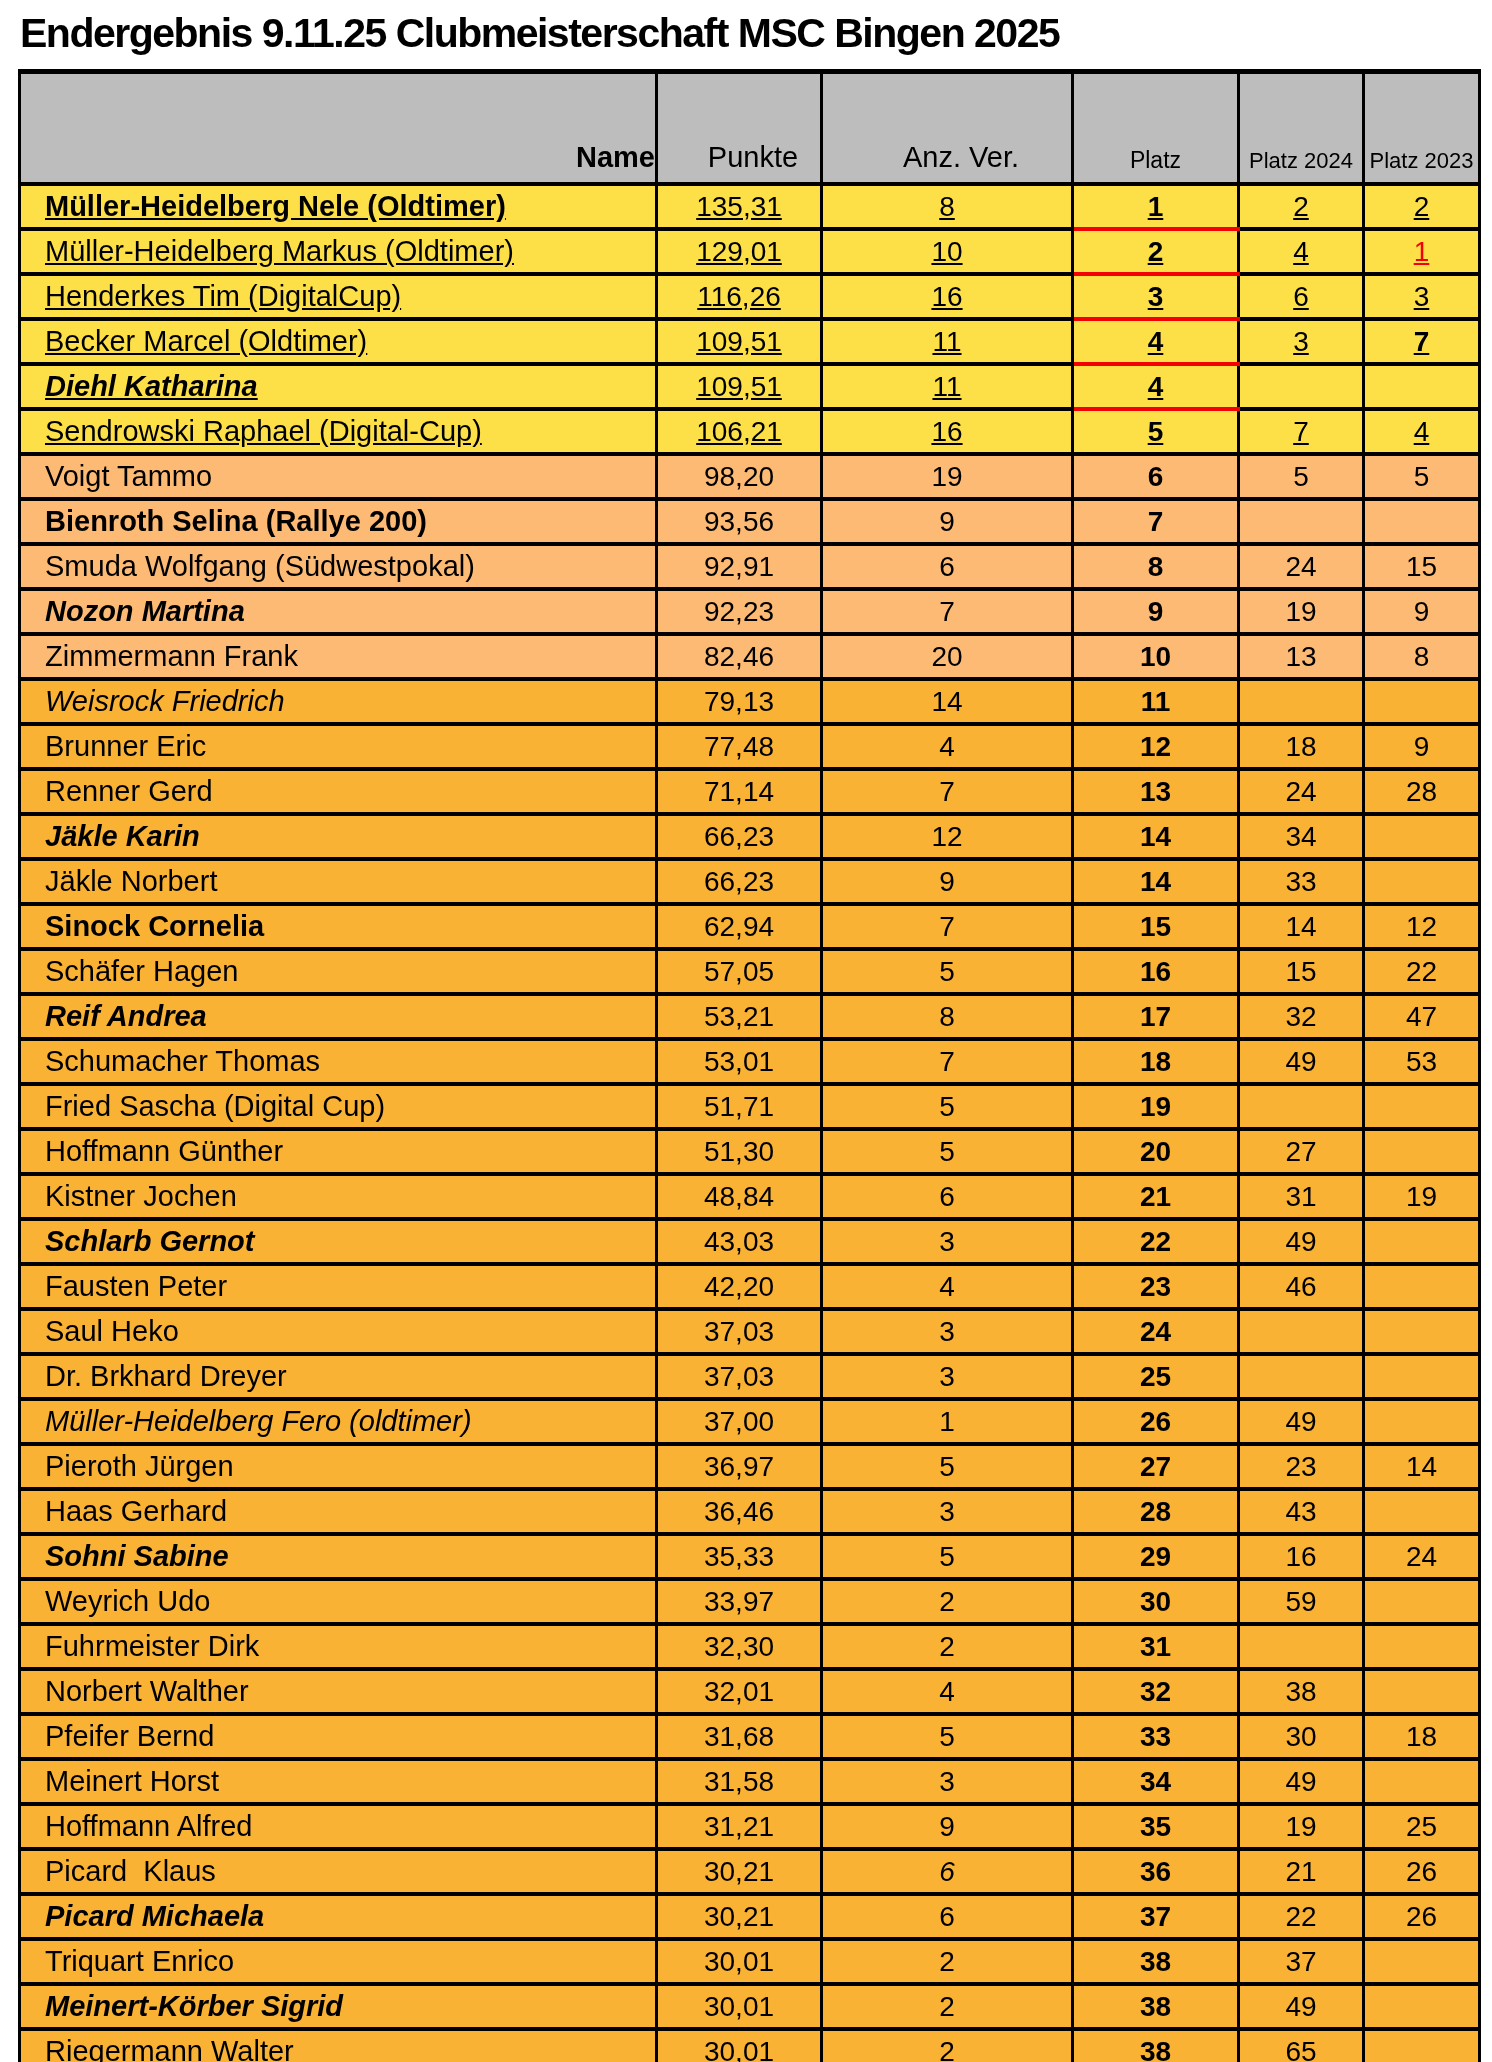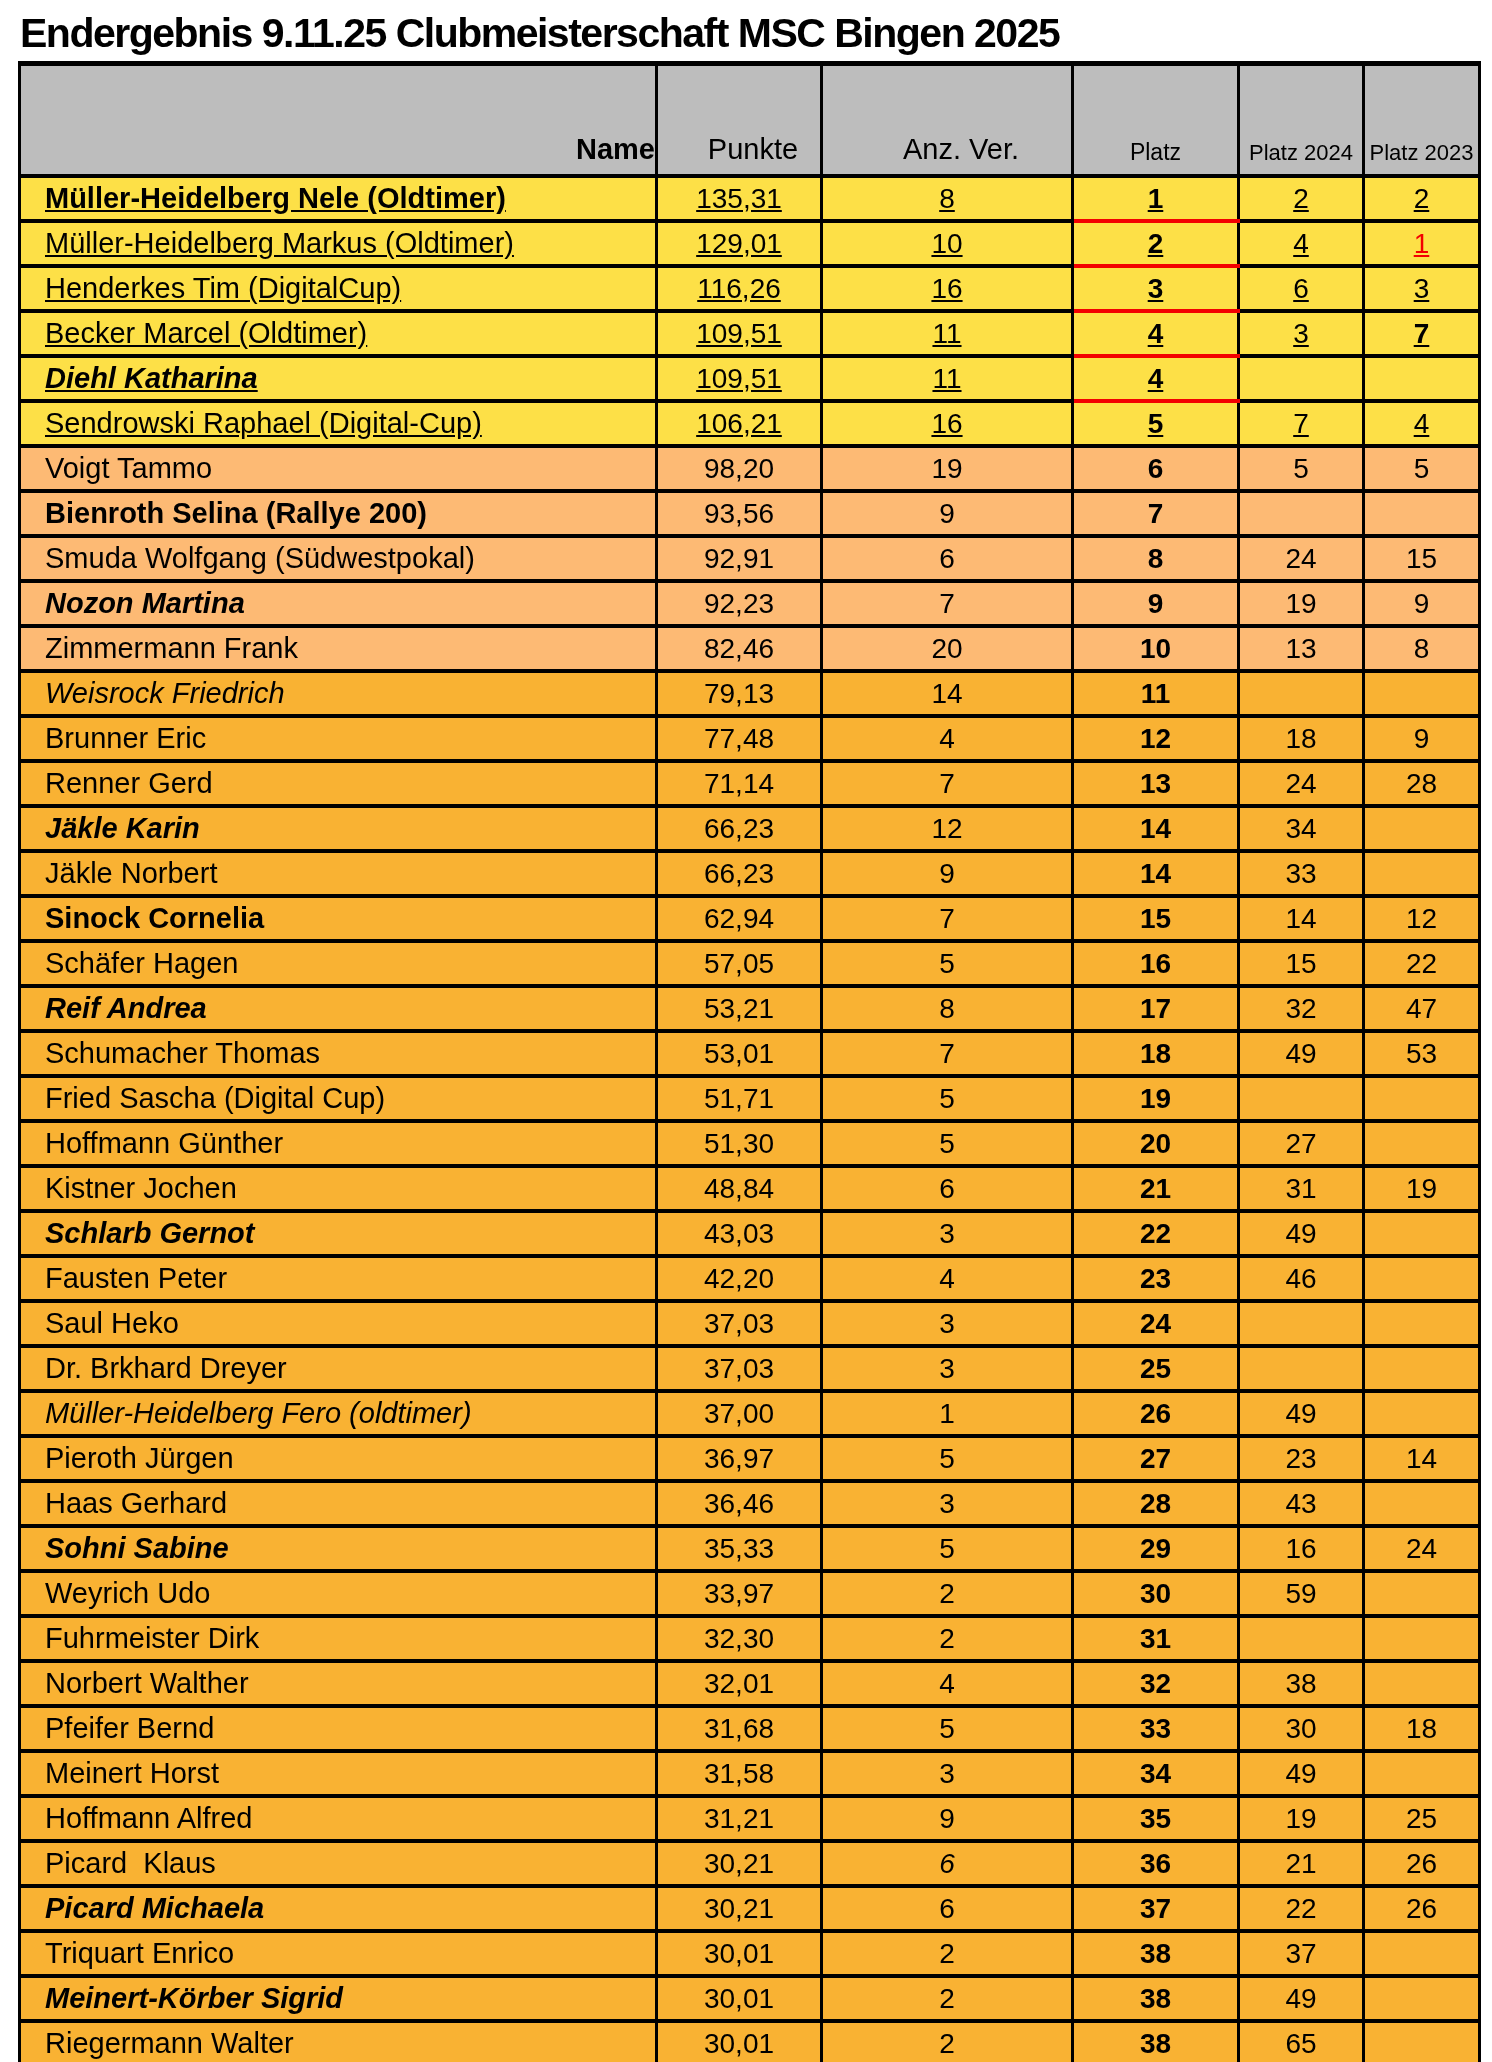--- a/index.html
+++ b/index.html
@@ -1,18 +1,18 @@
 <!DOCTYPE html>
 <html><head>
 <meta charset="utf-8">
 <style>
   html,body{margin:0;padding:0;background:#ffffff;}
   body{width:1492px;height:2062px;font-family:"Liberation Sans",sans-serif;color:#000;}
   .page{padding:6px 12px 0 18px;}
-  .title{font-size:41px;font-weight:bold;letter-spacing:-1.5px;margin:4px 0 4px 2px;white-space:nowrap;}
+  .title{font-size:41px;font-weight:bold;letter-spacing:-1.5px;margin:4px 0 12px 2px;white-space:nowrap;}
   table.results{border-collapse:collapse;table-layout:fixed;width:1460px;}
   th,td{border:3px solid #000;border-top-width:4px;border-bottom-width:4px;overflow:hidden;}
   th{height:100px;vertical-align:bottom;background:#BDBDBD;padding:0 0 8px 0;font-weight:normal;text-align:center;}
   th.h-name{text-align:right;padding-left:24px;font-size:29px;font-weight:bold;border-top-width:5px;}
   th.h-punkte,th.h-anz{font-size:29px;border-top-width:5px;padding-left:28px;}
   th.h-platz{font-size:23px;border-top-width:5px;}
   th.h-p24,th.h-p23{font-size:22px;border-top-width:5px;}
   td{height:39px;font-size:29px;vertical-align:middle;}
   td.c-name{text-align:left;padding-left:24px;white-space:pre;}
   td.c-num{text-align:center;font-size:28px;}

